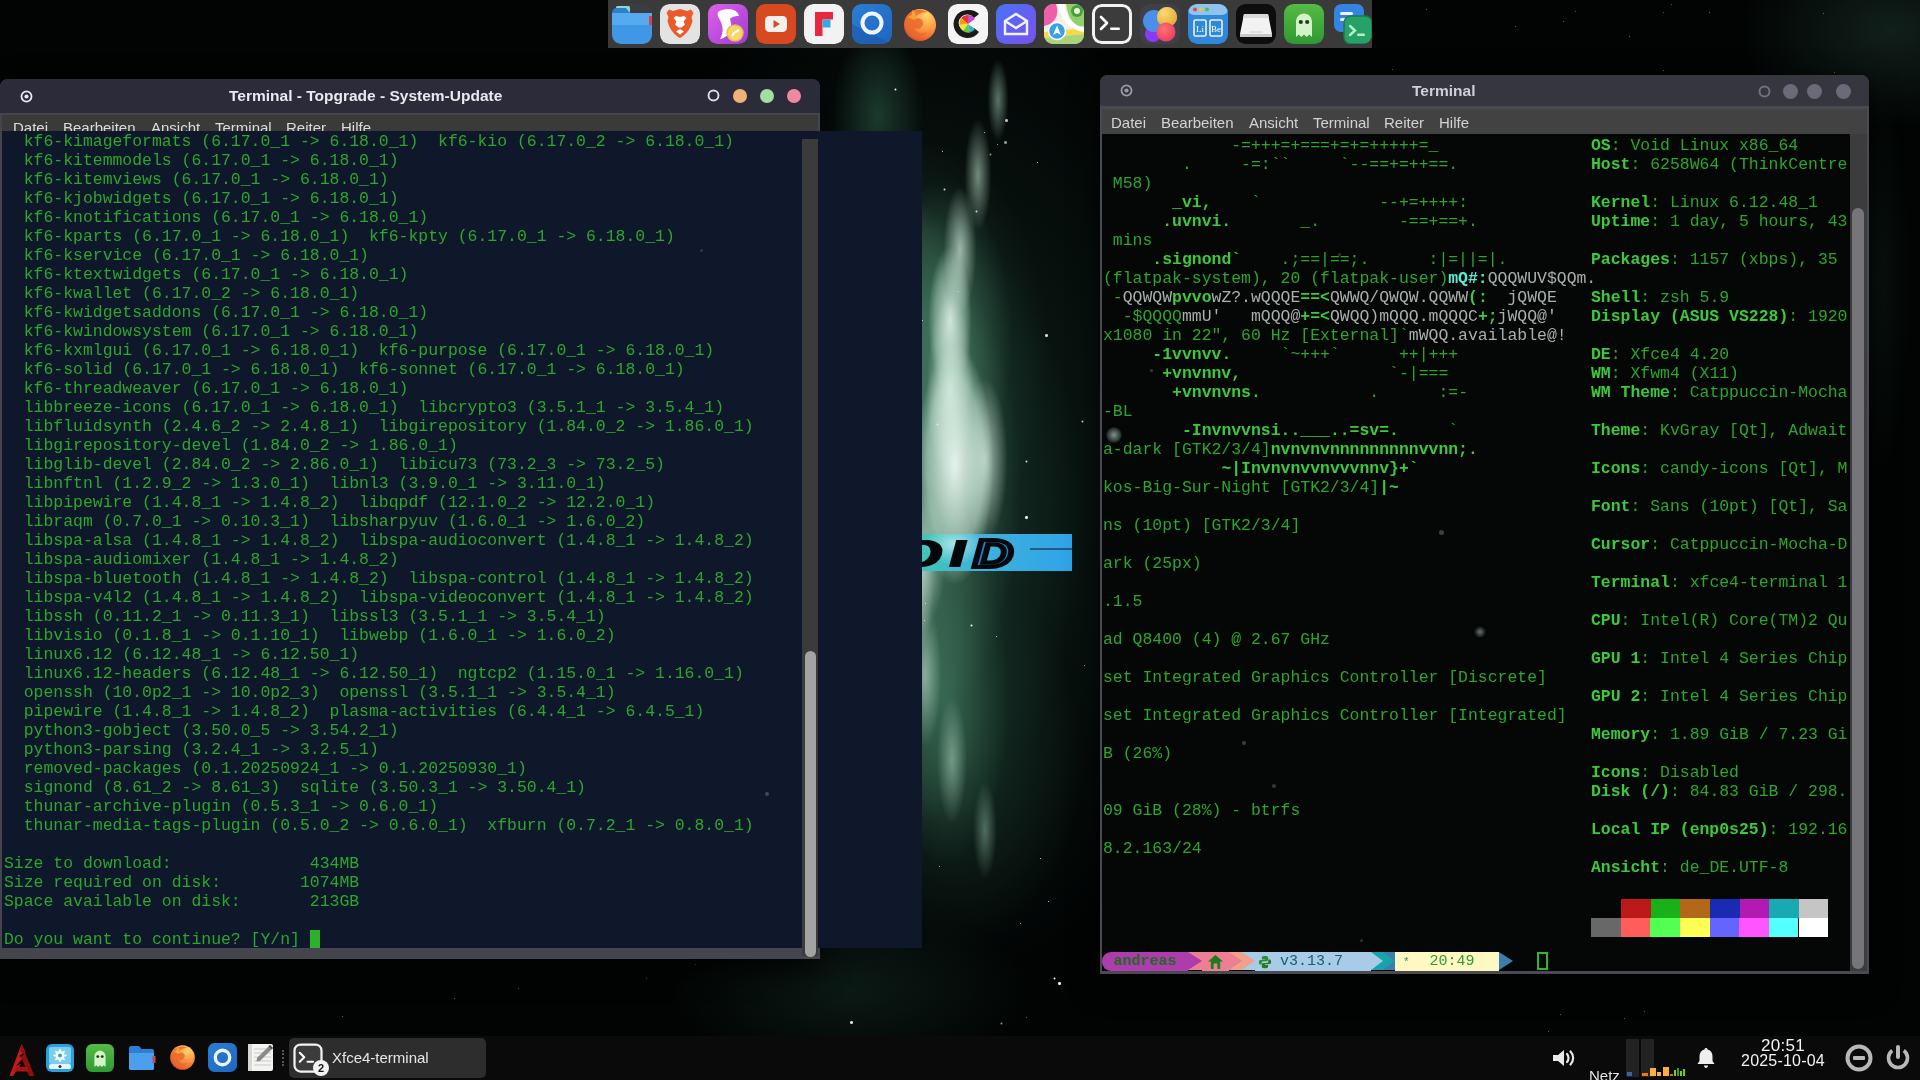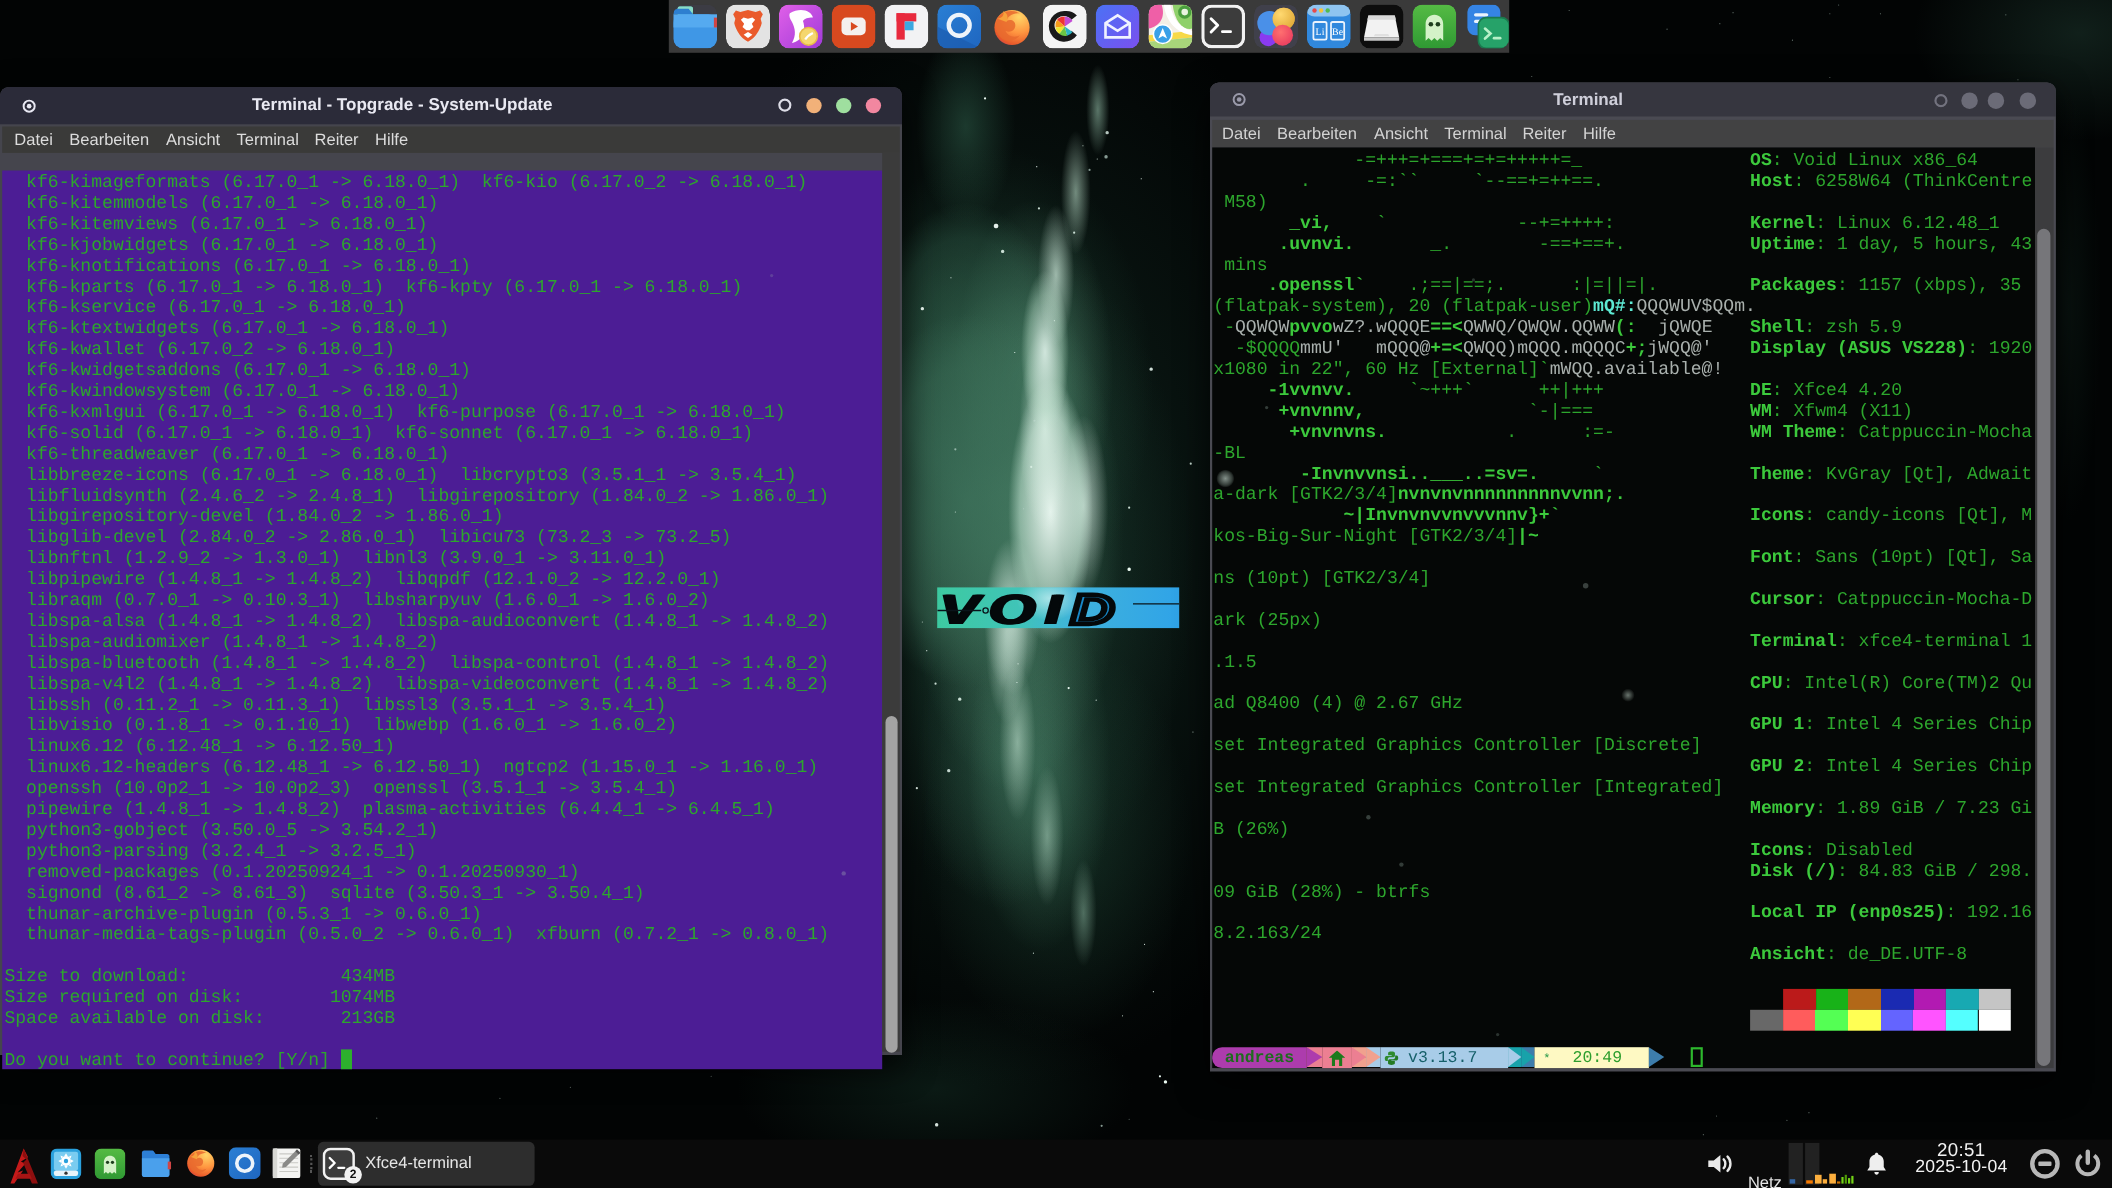--- a/index.html
+++ b/index.html
@@ -48,21 +48,21 @@
   .tbar { position:absolute; left:0; top:0; width:100%; border-radius:8px 8px 0 0; }
   .ttext { position:absolute; font-weight:bold; font-size:15.5px; white-space:nowrap; }
   .mbar  { position:absolute; font-size:15px; }
   .mbar span { position:absolute; top:50%; transform:translateY(-50%); }
   .btn { position:absolute; border-radius:50%; }
 
   
   #w1 { left:0; top:79px; width:820px; height:880px; background:#45454d; }
   #w1 .tbar { height:34px; background:#2b2b39; }
   #w1 .mbar { left:2px; top:36px; width:816px; height:24px; background:#3a3a39; color:#dcdcdc; }
-  #w1 .term { position:absolute; left:2px; top:76px; width:800px; height:817px; background:#4c1d95; overflow:hidden; }
+  #w1 .term { position:absolute; left:2px; top:52px; width:920px; height:817px; background:#0f172a; overflow:hidden; }
   #w1 .track { position:absolute; left:802px; top:60px; width:16px; height:817px; background:#3b3b3b; }
   #w1 .thumb { position:absolute; left:805px; top:572px; width:11px; height:306px; background:#a3a3a3; border-radius:6px; }
 
   
   #w2 { left:1100px; top:75px; width:769px; height:899px; background:#4a4a52; }
   #w2 .tbar { height:31px; background:#36363f; }
   #w2 .mbar { left:2px; top:34px; width:765px; height:25px; background:#424243; color:#d3d3d3; }
   #w2 .term { position:absolute; left:2px; top:59px; width:748px; height:837px; background:rgba(1,3,2,0.95); }
   #w2 .track { position:absolute; left:750px; top:59px; width:17px; height:837px; background:#3c3c3e; }
   #w2 .thumb { position:absolute; left:752px; top:133px; width:12px; height:761px; background:#76767a; border-radius:6px; }
@@ -184,21 +184,21 @@
       <span style="left:282px;">Reiter</span>
       <span style="left:337px;">Hilfe</span>
     </div>
     <div class="term"></div>
     <pre class="abs" id="t2art" style="left:3px; top:61px;">             -=+++=+===+=+=+++++=_
         .     -=:``     `--==+=++==.
  M58)
        <span class="b">_vi,</span>    `            --+=++++:
       <span class="b">.uvnvi.</span>       _.        -==+==+.
  mins
-     <span class="b">.openssl`</span>    .;==|==;.      :|=||=|.
+     <span class="b">.signond`</span>    .;==|==;.      :|=||=|.
 (flatpak-system), 20 (flatpak-user)<span class="grb">mQ#:</span><span class="gr">QQQWUV$QQm.</span>
  -<span class="gr">QQWQW</span><span class="b">pvvo</span><span class="gr">wZ?.wQQQE</span><span class="b">==&lt;</span><span class="gr">QWWQ/QWQW.QQWW</span><span class="b">(:</span>  <span class="gr">jQWQE</span>
   -$QQQQ<span class="gr">mmU'</span>   <span class="gr">mQQQ@</span><span class="b">+=&lt;</span><span class="gr">QWQQ)mQQQ.mQQQC</span><span class="b">+;</span><span class="gr">jWQQ@'</span>
 x1080 in 22", 60 Hz [External]`<span class="gr">mWQQ.available@!</span>
      <span class="b">-1vvnvv.</span>     `~+++`      ++|+++
       <span class="b">+vnvnnv,</span>               `-|===
        <span class="b">+vnvnvns.</span>           .      :=-
 -BL
         <span class="b">-Invnvvnsi..___..=sv=.</span>     `
 a-dark [GTK2/3/4]<span class="b">nvnvnvnnnnnnnnnvvnn;.</span>

